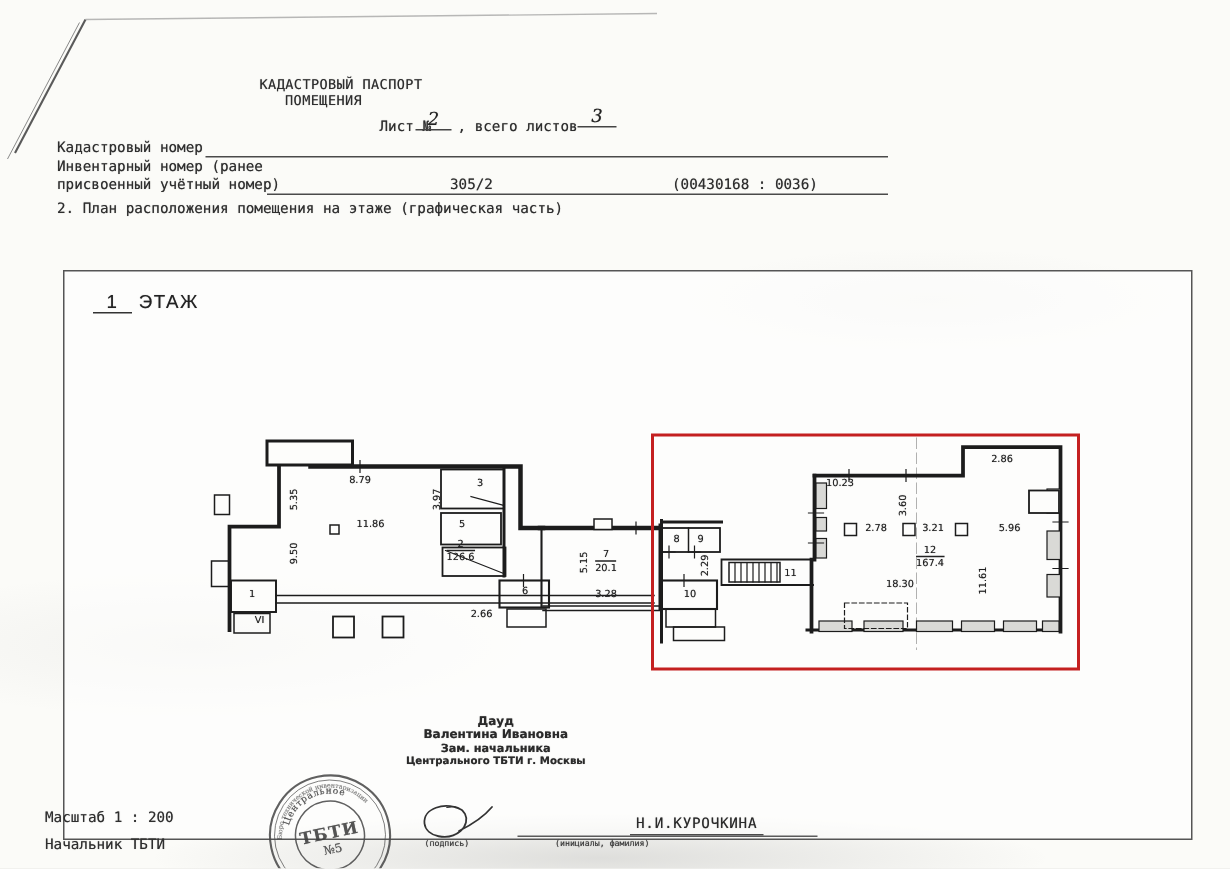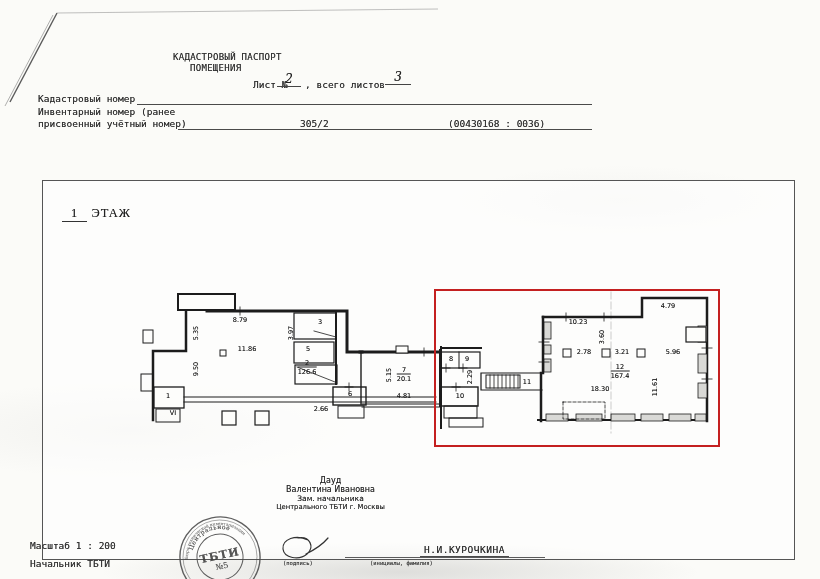--- a/index.html
+++ b/index.html
@@ -14,36 +14,36 @@
     text-shadow:0 0 0.5px rgba(70,70,70,0.75);
   }
   .abs{position:absolute;white-space:nowrap;}
   .t-sm{font-size:9px;letter-spacing:0.3px;}
   .t-md{font-size:9.5px;}
   .rule{position:absolute;background:#4a4a4a;height:1px;}
   .hand{font-family:"DejaVu Serif",serif;font-style:italic;font-size:12px;color:#222;
         display:inline-block;text-align:center;border-bottom:1px solid #444;}
   .frame{position:absolute;left:42px;top:180px;width:751px;height:378px;
          border:1.2px solid #555;background:rgba(255,255,255,0.55);}
-  .floor-title{position:absolute;left:62px;top:206px;font-family:Liberation Serif, serif;
+  .floor-title{position:absolute;left:62px;top:194px;font-family:Liberation Sans, sans-serif;
          font-size:12.5px;color:#222;letter-spacing:1px;}
   .floor-title .num{display:inline-block;border-bottom:1.2px solid #333;padding:0 9px;}
   .plan-svg,.artifact-svg{position:absolute;left:0;top:0;width:820px;height:579px;}
   .labels-layer{position:absolute;left:0;top:0;width:820px;height:579px;z-index:3;}
   .dim{position:absolute;font-family:"DejaVu Sans",sans-serif;font-size:6.5px;color:#1f1f1f;
        transform:translate(-50%,-50%);white-space:nowrap;}
   .dim.rot{transform:translate(-50%,-50%) rotate(-90deg);}
   .room-stamp{position:absolute;transform:translate(-50%,-50%);text-align:center;
        font-family:"DejaVu Sans",sans-serif;font-size:6.5px;color:#1f1f1f;}
   .rs-num{display:block;border-bottom:0.9px solid #222;padding:0 3px;line-height:8px;}
   .rs-area{display:block;line-height:8px;}
   .highlight-rect{position:absolute;left:434px;top:289px;width:282px;height:154px;
        border:2.5px solid #c42020;z-index:4;}
   .sig-block{position:absolute;left:248px;top:476px;width:165px;text-align:center;
-       font-family:"DejaVu Sans",sans-serif;font-weight:normal;color:#2a2a2a;z-index:2;}
+       font-family:"DejaVu Sans",sans-serif;font-weight:bold;color:#2a2a2a;z-index:2;}
   .sig-block .l1{font-size:8px;line-height:9px;}
   .sig-block .l2{font-size:8px;line-height:9px;}
   .sig-block .l3{font-size:7.5px;line-height:9px;}
   .sig-block .l4{font-size:6.8px;line-height:9px;}
   .caption{font-size:5.5px;letter-spacing:0;color:#3a3a3a;}
   .name-typed{font-size:9.5px;letter-spacing:0.5px;color:#2a2a2a;border-bottom:1px solid #4a4a4a;padding:0 4px 1px 4px;margin-left:48px;}
   .stamp-svg{position:absolute;left:176px;top:514px;z-index:5;opacity:0.88;}
   .sig-svg{position:absolute;left:268px;top:530px;z-index:5;}
 </style>
 </head>
@@ -67,20 +67,21 @@
 
   <div class="abs t-md" style="left:38px;top:93px;">Кадастровый номер</div>
   <div class="rule" style="left:137px;top:104px;width:455px;"></div>
 
   <div class="abs t-md" style="left:38px;top:106px;">Инвентарный номер (ранее</div>
   <div class="abs t-md" style="left:38px;top:118px;">присвоенный учётный номер)</div>
   <div class="abs t-md" style="left:300px;top:118px;">305/2</div>
   <div class="abs t-md" style="left:448px;top:118px;">(00430168 : 0036)</div>
   <div class="rule" style="left:178px;top:129px;width:414px;"></div>
 
+  <div class="abs t-md" style="left:38px;top:134px;">2. План расположения помещения на этаже (графическая часть)</div>
 
   <div class="frame"></div>
   <div class="floor-title">
     <span class="num">1</span>
     <span>ЭТАЖ</span>
   </div>
 
   <svg class="plan-svg" viewBox="0 0 820 579" style="z-index:2;">
     <g stroke="#1c1c1c" fill="none" stroke-linecap="square">
 
@@ -160,28 +161,28 @@
       <span class="dim rot" style="left: 196px; top: 369px;">9.50</span>
       <span class="dim" style="left: 247px; top: 349px;">11.86</span>
       <span class="dim rot" style="left: 291px; top: 333px;">3.97</span>
       <span class="dim" style="left: 320px; top: 322px;">3</span>
       <span class="dim" style="left: 308px; top: 349px;">5</span>
       <span class="dim" style="left: 168px; top: 396px;">1</span>
       <span class="dim" style="left: 173px; top: 413px;">VI</span>
       <span class="dim" style="left: 321px; top: 409px;">2.66</span>
       <span class="dim" style="left: 350px; top: 394px;">6</span>
       <span class="dim rot" style="left: 389px; top: 375px;">5.15</span>
-      <span class="dim" style="left: 404px; top: 396px;">4.81</span>
+      <span class="dim" style="left: 404px; top: 396px;">3.28</span>
       <span class="dim" style="left: 451px; top: 359px;">8</span>
       <span class="dim" style="left: 467px; top: 359px;">9</span>
       <span class="dim rot" style="left: 470px; top: 377px;">2.29</span>
       <span class="dim" style="left: 460px; top: 396px;">10</span>
       <span class="dim" style="left: 527px; top: 382px;">11</span>
-      <span class="dim" style="left: 578px; top: 322px;">10.23</span>
-      <span class="dim" style="left: 668px; top: 306px;">4.79</span>
+      <span class="dim" style="left: 560px; top: 322px;">10.23</span>
+      <span class="dim" style="left: 668px; top: 306px;">2.86</span>
       <span class="dim rot" style="left: 602px; top: 337px;">3.60</span>
       <span class="dim" style="left: 584px; top: 352px;">2.78</span>
       <span class="dim" style="left: 622px; top: 352px;">3.21</span>
       <span class="dim" style="left: 673px; top: 352px;">5.96</span>
       <span class="dim" style="left: 600px; top: 389px;">18.30</span>
       <span class="dim rot" style="left: 655px; top: 387px;">11.61</span>
       <span class="room-stamp" style="left: 307px; top: 367px;">
         <span class="rs-num">2</span>
         <span class="rs-area">126.6</span>
       </span>

